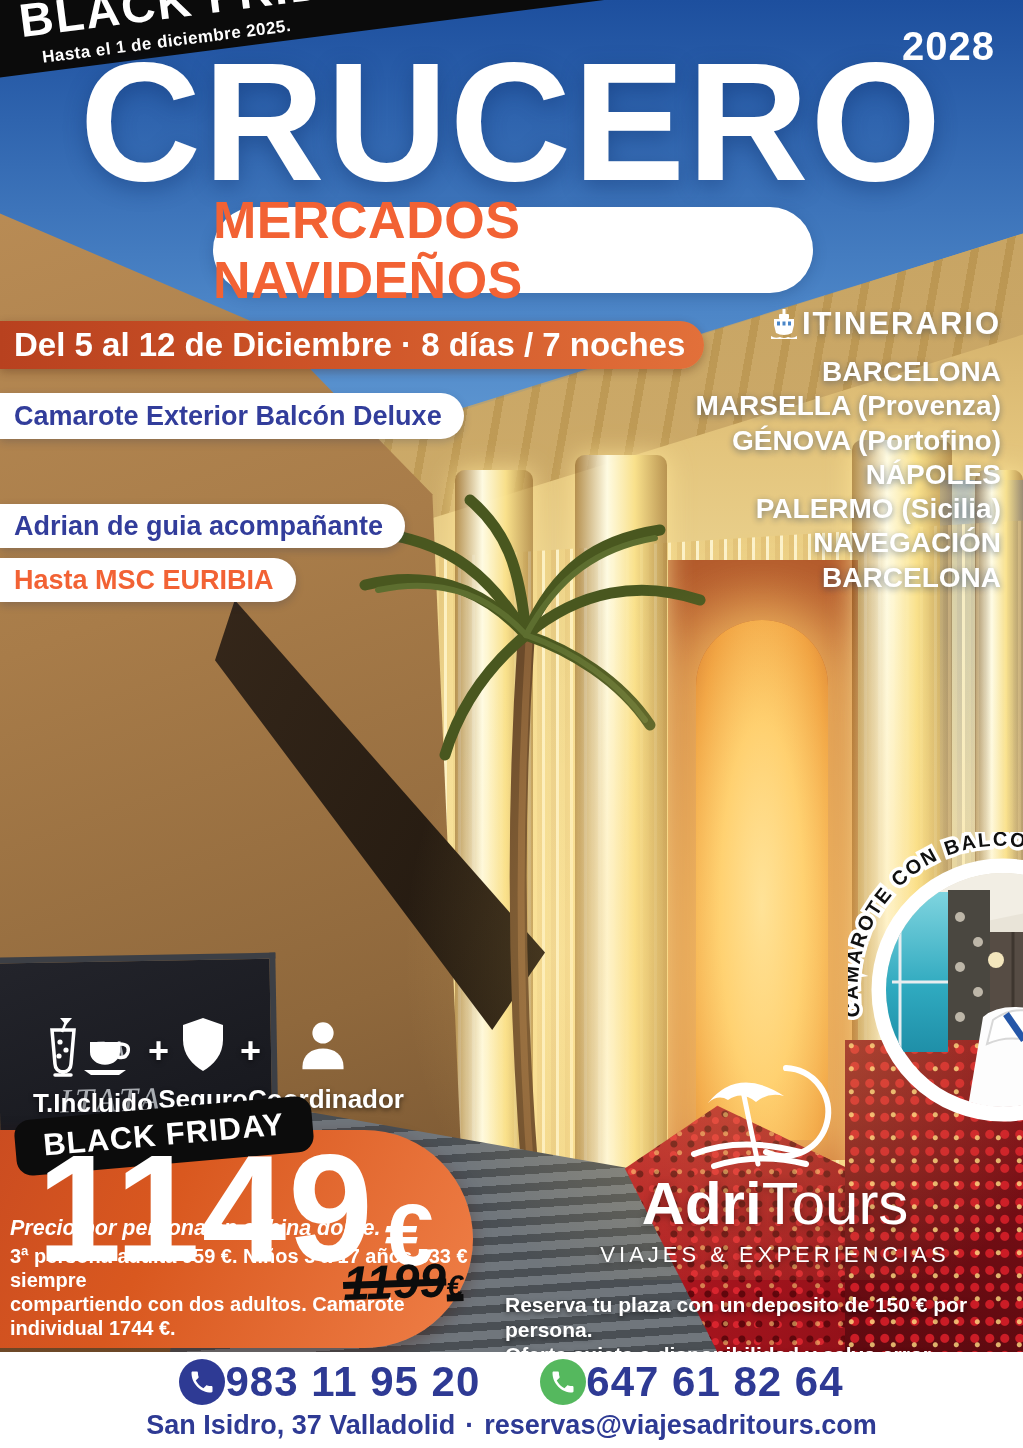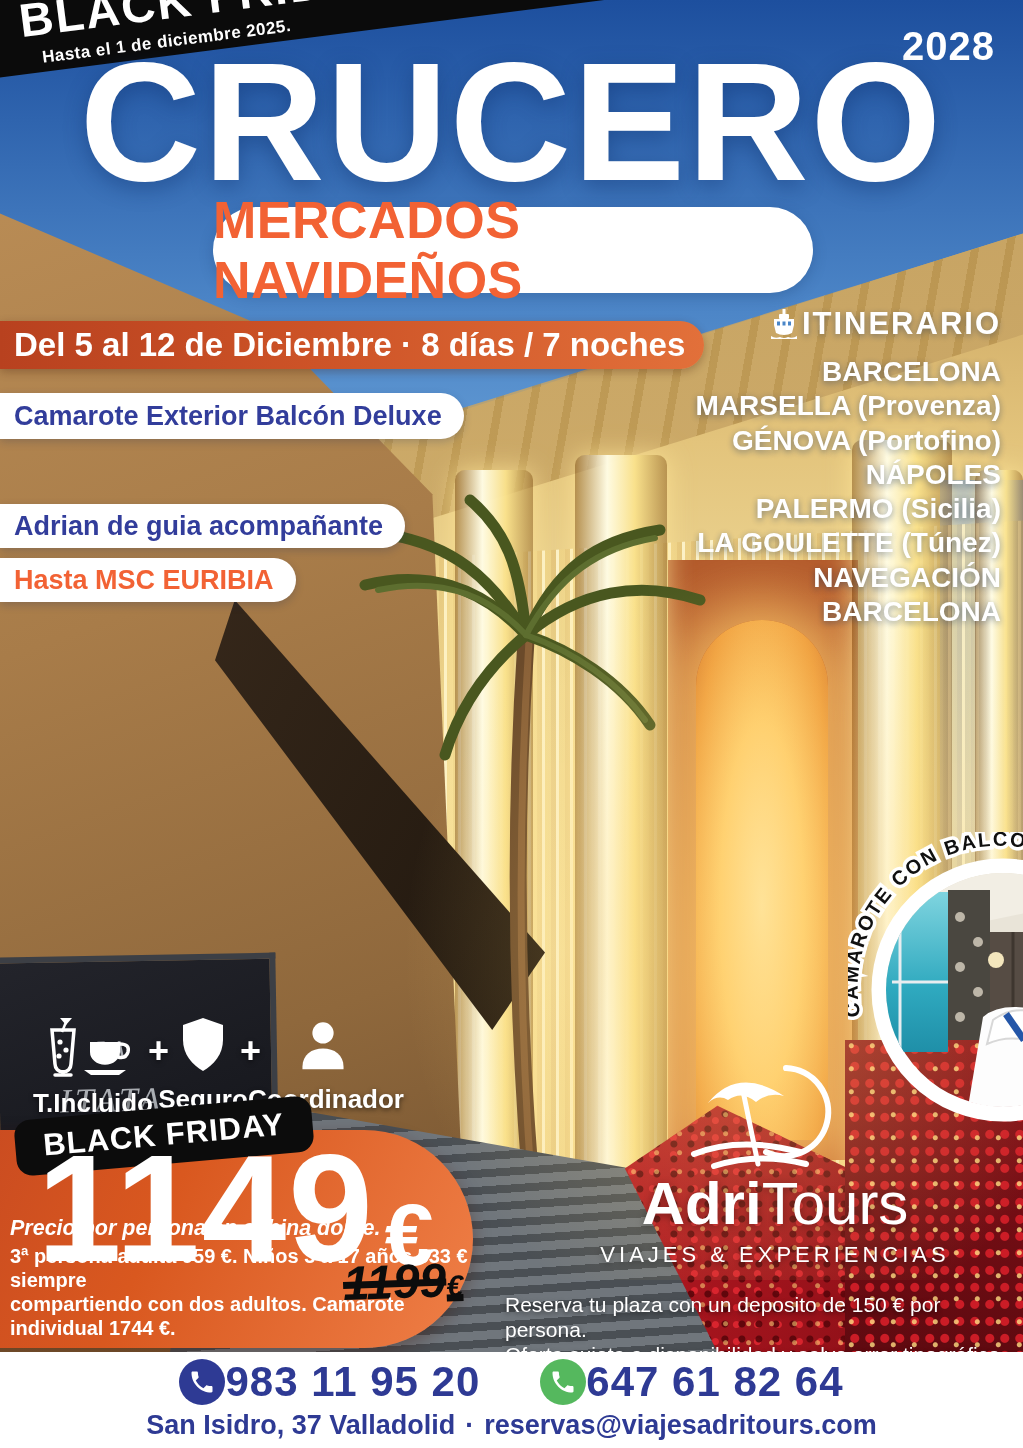--- a/index.html
+++ b/index.html
@@ -120,21 +120,21 @@
   .fine-b{font-size:21.5px;font-weight:bold;margin-bottom:3px;font-style:italic;}
   .fine-s{font-size:20px;font-weight:bold;line-height:24px;}
 
   
   .brand{position:absolute;left:585px;top:1058px;width:380px;text-align:center;color:#fff;}
   .brand .mark{display:block;margin:0 auto;}
   .wordmark{font-size:60px;line-height:1;margin-top:4px;text-shadow:0 2px 8px rgba(0,0,0,.35);}
   .wordmark .b{font-weight:bold;}
   .wordmark .l{font-weight:normal;}
   .tagline{font-size:22px;letter-spacing:4px;margin-top:8px;text-shadow:0 2px 6px rgba(0,0,0,.4);}
-  .legal{position:absolute;left:505px;top:1292px;width:515px;color:#fff;font-size:21px;font-weight:normal;line-height:25px;
+  .legal{position:absolute;left:505px;top:1292px;width:515px;color:#fff;font-size:21px;font-weight:bold;line-height:25px;
     text-shadow:0 2px 5px rgba(0,0,0,.55);}
 
   
   .cabin{position:absolute;left:848px;top:832px;width:310px;height:310px;}
 
   
   .footer{position:absolute;left:0;top:1352px;width:1023px;height:96px;background:#fff;}
   .phones{position:absolute;left:0;top:6px;width:1023px;display:flex;justify-content:center;align-items:center;gap:60px;}
   .phone-item{display:flex;align-items:center;}
   .phone-item .num{color:#2e3a94;font-size:42px;font-weight:bold;letter-spacing:1px;}
@@ -229,21 +229,20 @@
         <rect x="22" y="15.5" width="3" height="4" fill="#4a86c8"></rect>
       </svg>
       <span class="t">ITINERARIO</span>
     </div>
     <div class="ports">
       <div>BARCELONA</div>
       <div>MARSELLA (Provenza)</div>
       <div>GÉNOVA (Portofino)</div>
       <div>NÁPOLES</div>
       <div>PALERMO (Sicilia)</div>
-      <div>LA GOULETTE (Túnez)</div>
       <div>NAVEGACIÓN</div>
       <div>BARCELONA</div>
     </div>
   </div>
 
   <div class="trust-item ti1">
     <svg width="110" height="62" viewBox="0 0 110 62" fill="#fff" stroke="#fff">
       <path d="M22 2 l12 -0 l-6 7 z" stroke="none"></path>
       <line x1="28" y1="6" x2="24" y2="16" stroke-width="2.5"></line>
       <path d="M14 14 h22 l-3 34 a6 6 0 0 1 -16 0 z" fill="none" stroke-width="3.5"></path>

